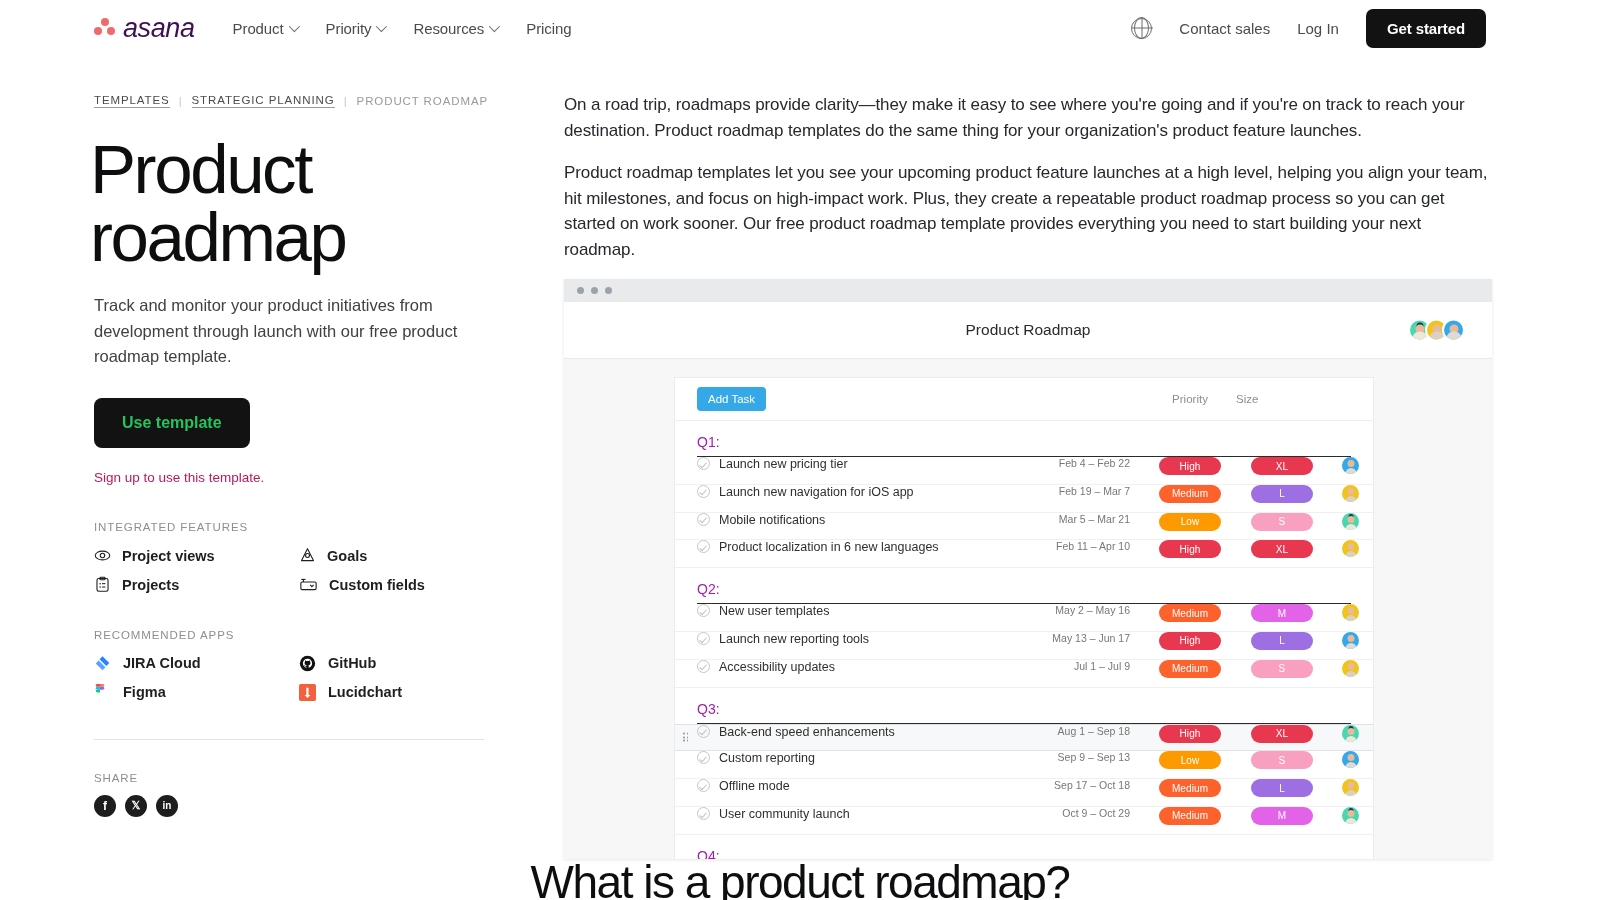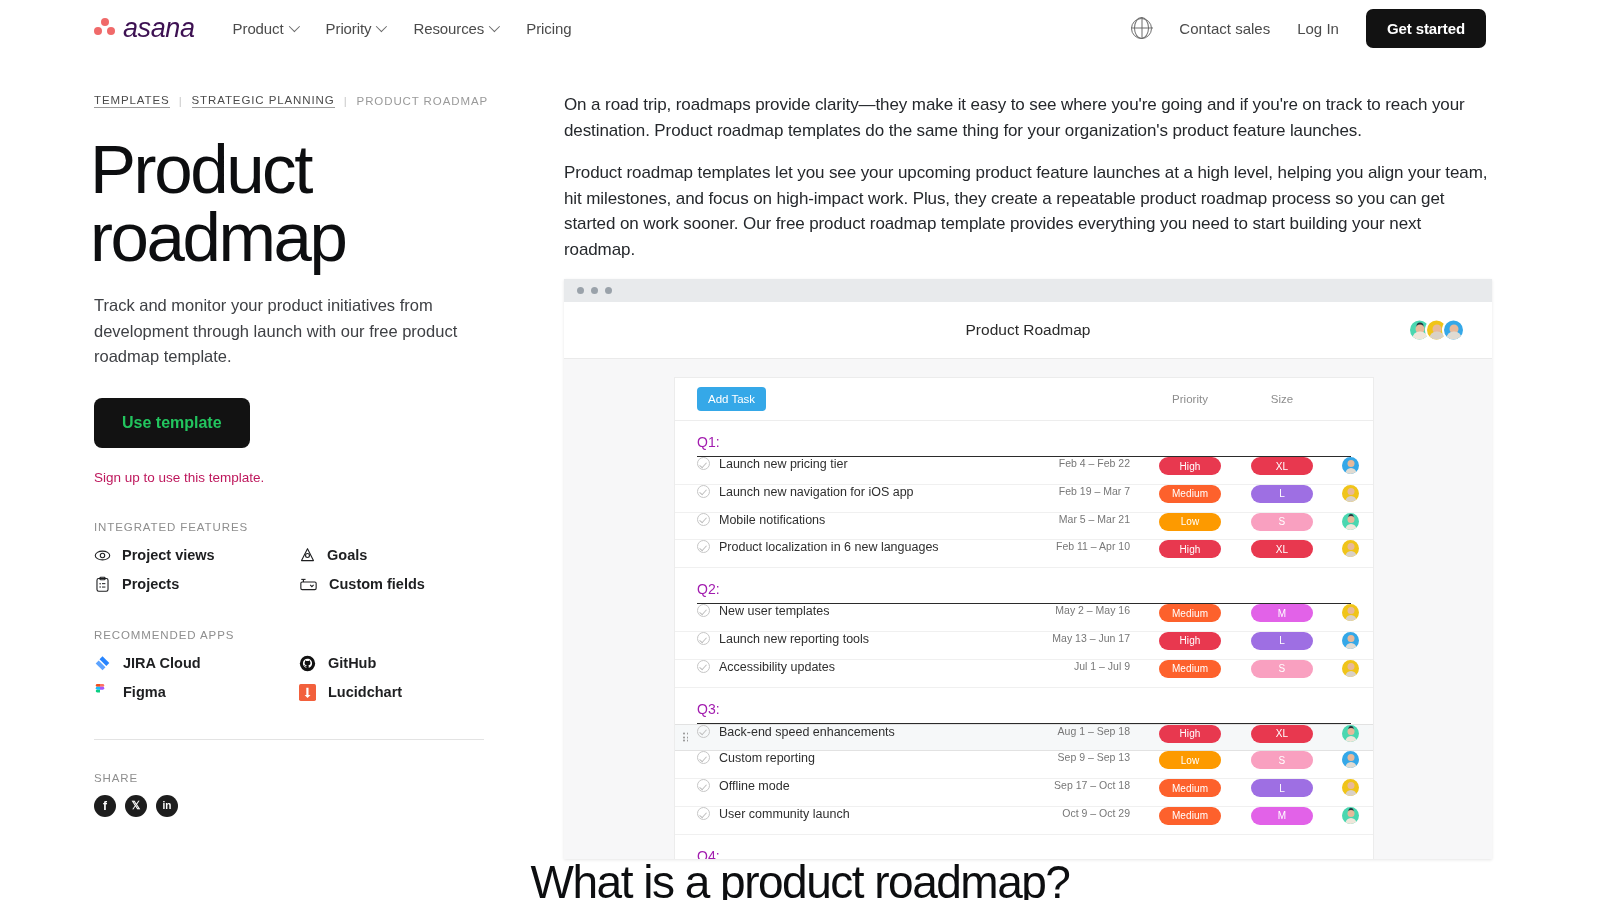--- a/index.html
+++ b/index.html
@@ -70,21 +70,21 @@
   .use-btn {
     margin-top:28px; background:#121212; color:#22c55e; border:none; cursor:pointer;
     font-size:16px; font-weight:700; padding:16px 28px; border-radius:8px;
   }
   .signup { font-size:13.5px; color:#be185d; margin-top:22px; }
 
   .sec-label {
     font-size:11.5px; letter-spacing:0.9px; color:#8e8e8e; margin-top:36px; margin-bottom:14px;
   }
   .feat-grid { display:grid; grid-template-columns:205px 1fr; row-gap:12px; }
-  .feat { display:flex; align-items:center; gap:11px; font-size:14.5px; font-weight:700; color:#1e1f21; cursor:pointer;}
+  .feat { display:flex; align-items:flex-end; gap:11px; font-size:14.5px; font-weight:700; color:#1e1f21; cursor:pointer;}
   .feat svg { flex:none; }
 
   .app-grid { display:grid; grid-template-columns:205px 1fr; row-gap:12px; }
   .app { display:flex; align-items:center; gap:12px; font-size:14.5px; font-weight:700; color:#1e1f21; cursor:pointer;}
   .app-ico { width:17px; height:17px; flex:none; position:relative; }
 
   .divider { height:1px; background:#e3e3e3; margin:38px 0 0 0; width:390px; }
   .share-label { font-size:11.5px; letter-spacing:0.9px; color:#8e8e8e; margin-top:32px; margin-bottom:11px;}
   .share-row { display:flex; gap:9px; }
   .share-ico {
@@ -119,21 +119,21 @@
   .sheet {
     background:#fff; margin-left:110px; width:700px; border:1px solid #ececec; border-bottom:none;
     min-height:520px;
   }
   .sheet-top { display:flex; align-items:center; height:43px; padding:0 0 0 22px; border-bottom:1px solid #ededed;}
   .add-task {
     background:#35a8e8; color:#fff; font-size:11.5px; border:none; border-radius:4px;
     padding:6px 11px; cursor:pointer;
   }
   .col-priority { margin-left:auto; width:92px; text-align:center; font-size:11.5px; color:#8d8d8d;}
-  .col-size { width:92px; text-align:center; font-size:11.5px; color:#8d8d8d;}
+  .col-size { width:92px; font-size:11.5px; color:#8d8d8d;}
   .col-av { width:45px; }
 
   .qtr { padding:13px 0 6px 22px; font-size:14px; color:#a21caf; }
   .qtr-rule { height:1px; background:#2b2b2b; margin:0 22px 0 22px; }
 
   .trow {
     display:flex; align-items:flex-start; height:27.8px; border-bottom:1px solid #f0f0f0;
     padding-left:22px; position:relative; cursor:pointer;
   }
   .trow.hover { background:#f6f8f9; border-top:1px solid #e2e2e2; border-bottom:1px solid #e2e2e2;}

